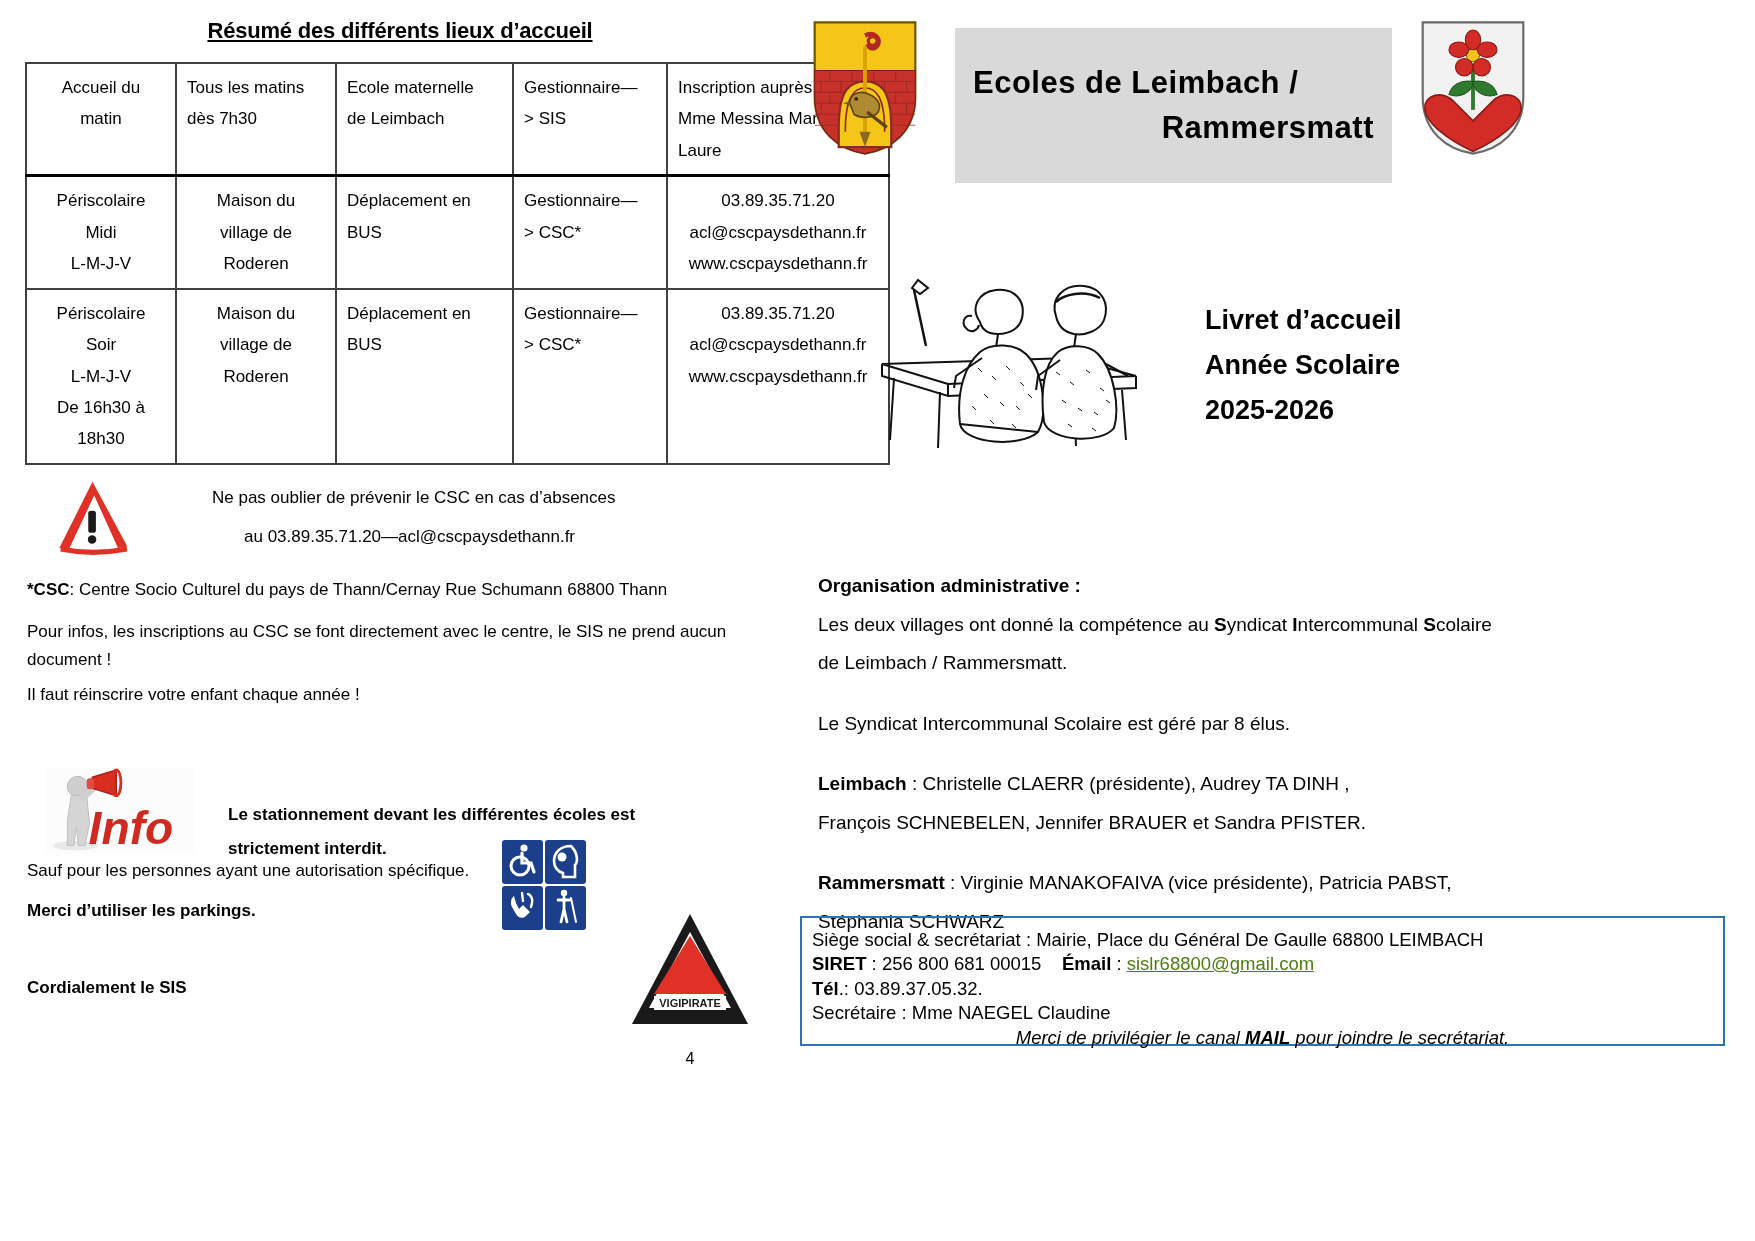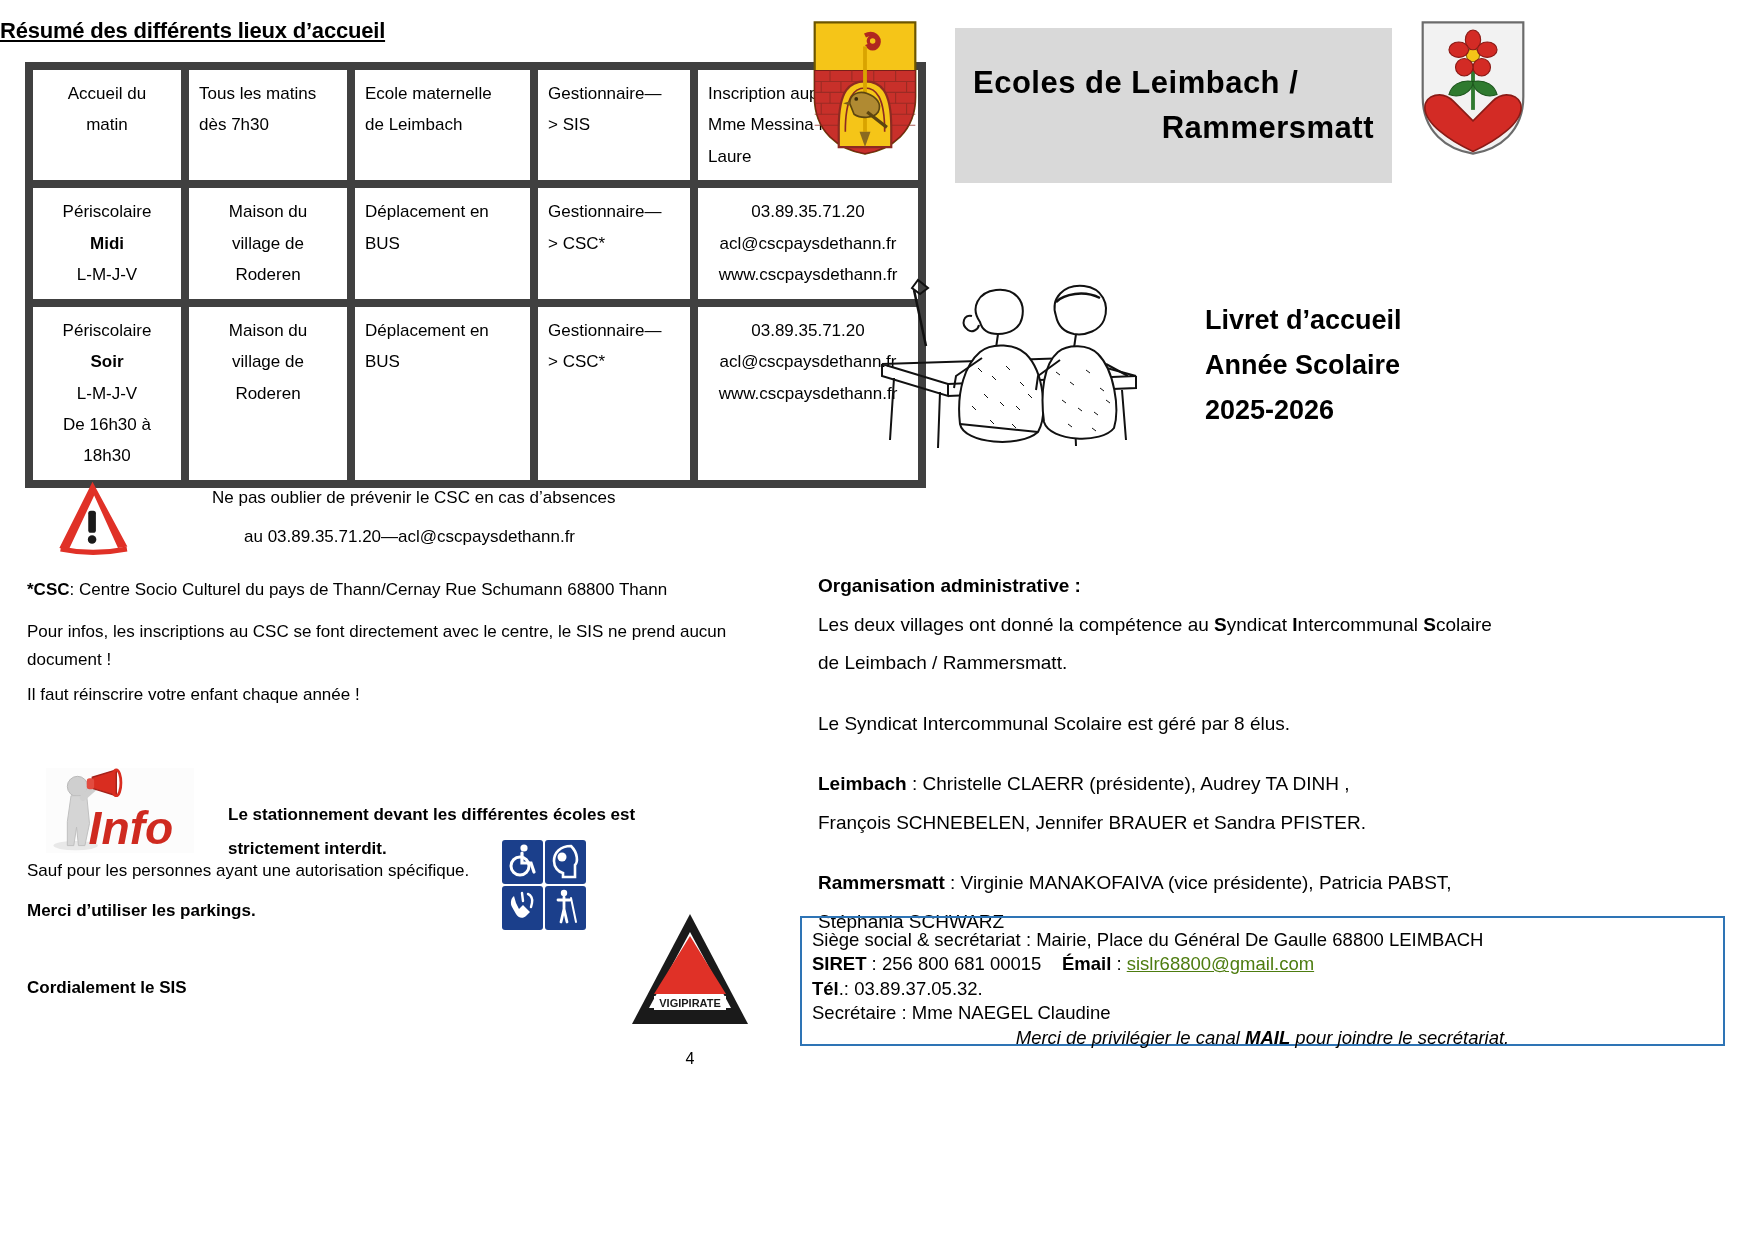--- a/index.html
+++ b/index.html
@@ -28,55 +28,55 @@
     top: 0px;
     width: 800px;
     height: 1241px;
   }
 
   .table-title {
     position: absolute;
     left: 0px;
     top: 18px;
     width: 800px;
-    text-align: left;
+    text-align: center;
     font-size: 22px;
     font-weight: bold;
     text-decoration: underline;
     letter-spacing: -0.2px;
   }
 
   table.lieux {
     position: absolute;
     left: 25px;
     top: 62px;
     width: 755px;
     border-collapse: collapse;
     table-layout: fixed;
   }
   table.lieux td {
-    border: 8px solid #404040;
+    border: 2px solid #404040;
     font-size: 17px;
     line-height: 1.85;
     padding: 8px 10px;
     vertical-align: top;
     font-weight: 400;
   }
   table.lieux tr.header-row td { }
   table.lieux tr.header-row {
     border-bottom: 3px solid #000;
   }
   .c1 { width: 128px; text-align: center; }
   .c2 { width: 138px; }
   .c3 { width: 155px; }
   .c4 { width: 132px; }
   .c5 { width: 200px; }
   .ctr { text-align: center; }
   .cell-line { display: block; }
-  .cell-bold { font-weight: bold; }
+  .cell-bold { font-weight: normal; }
 
   .lieux-sep td { border-top: 3px solid #000; }
 
   
   .warn-block {
     position: absolute;
     left: 45px;
     top: 470px;
     width: 740px;
     height: 100px;

